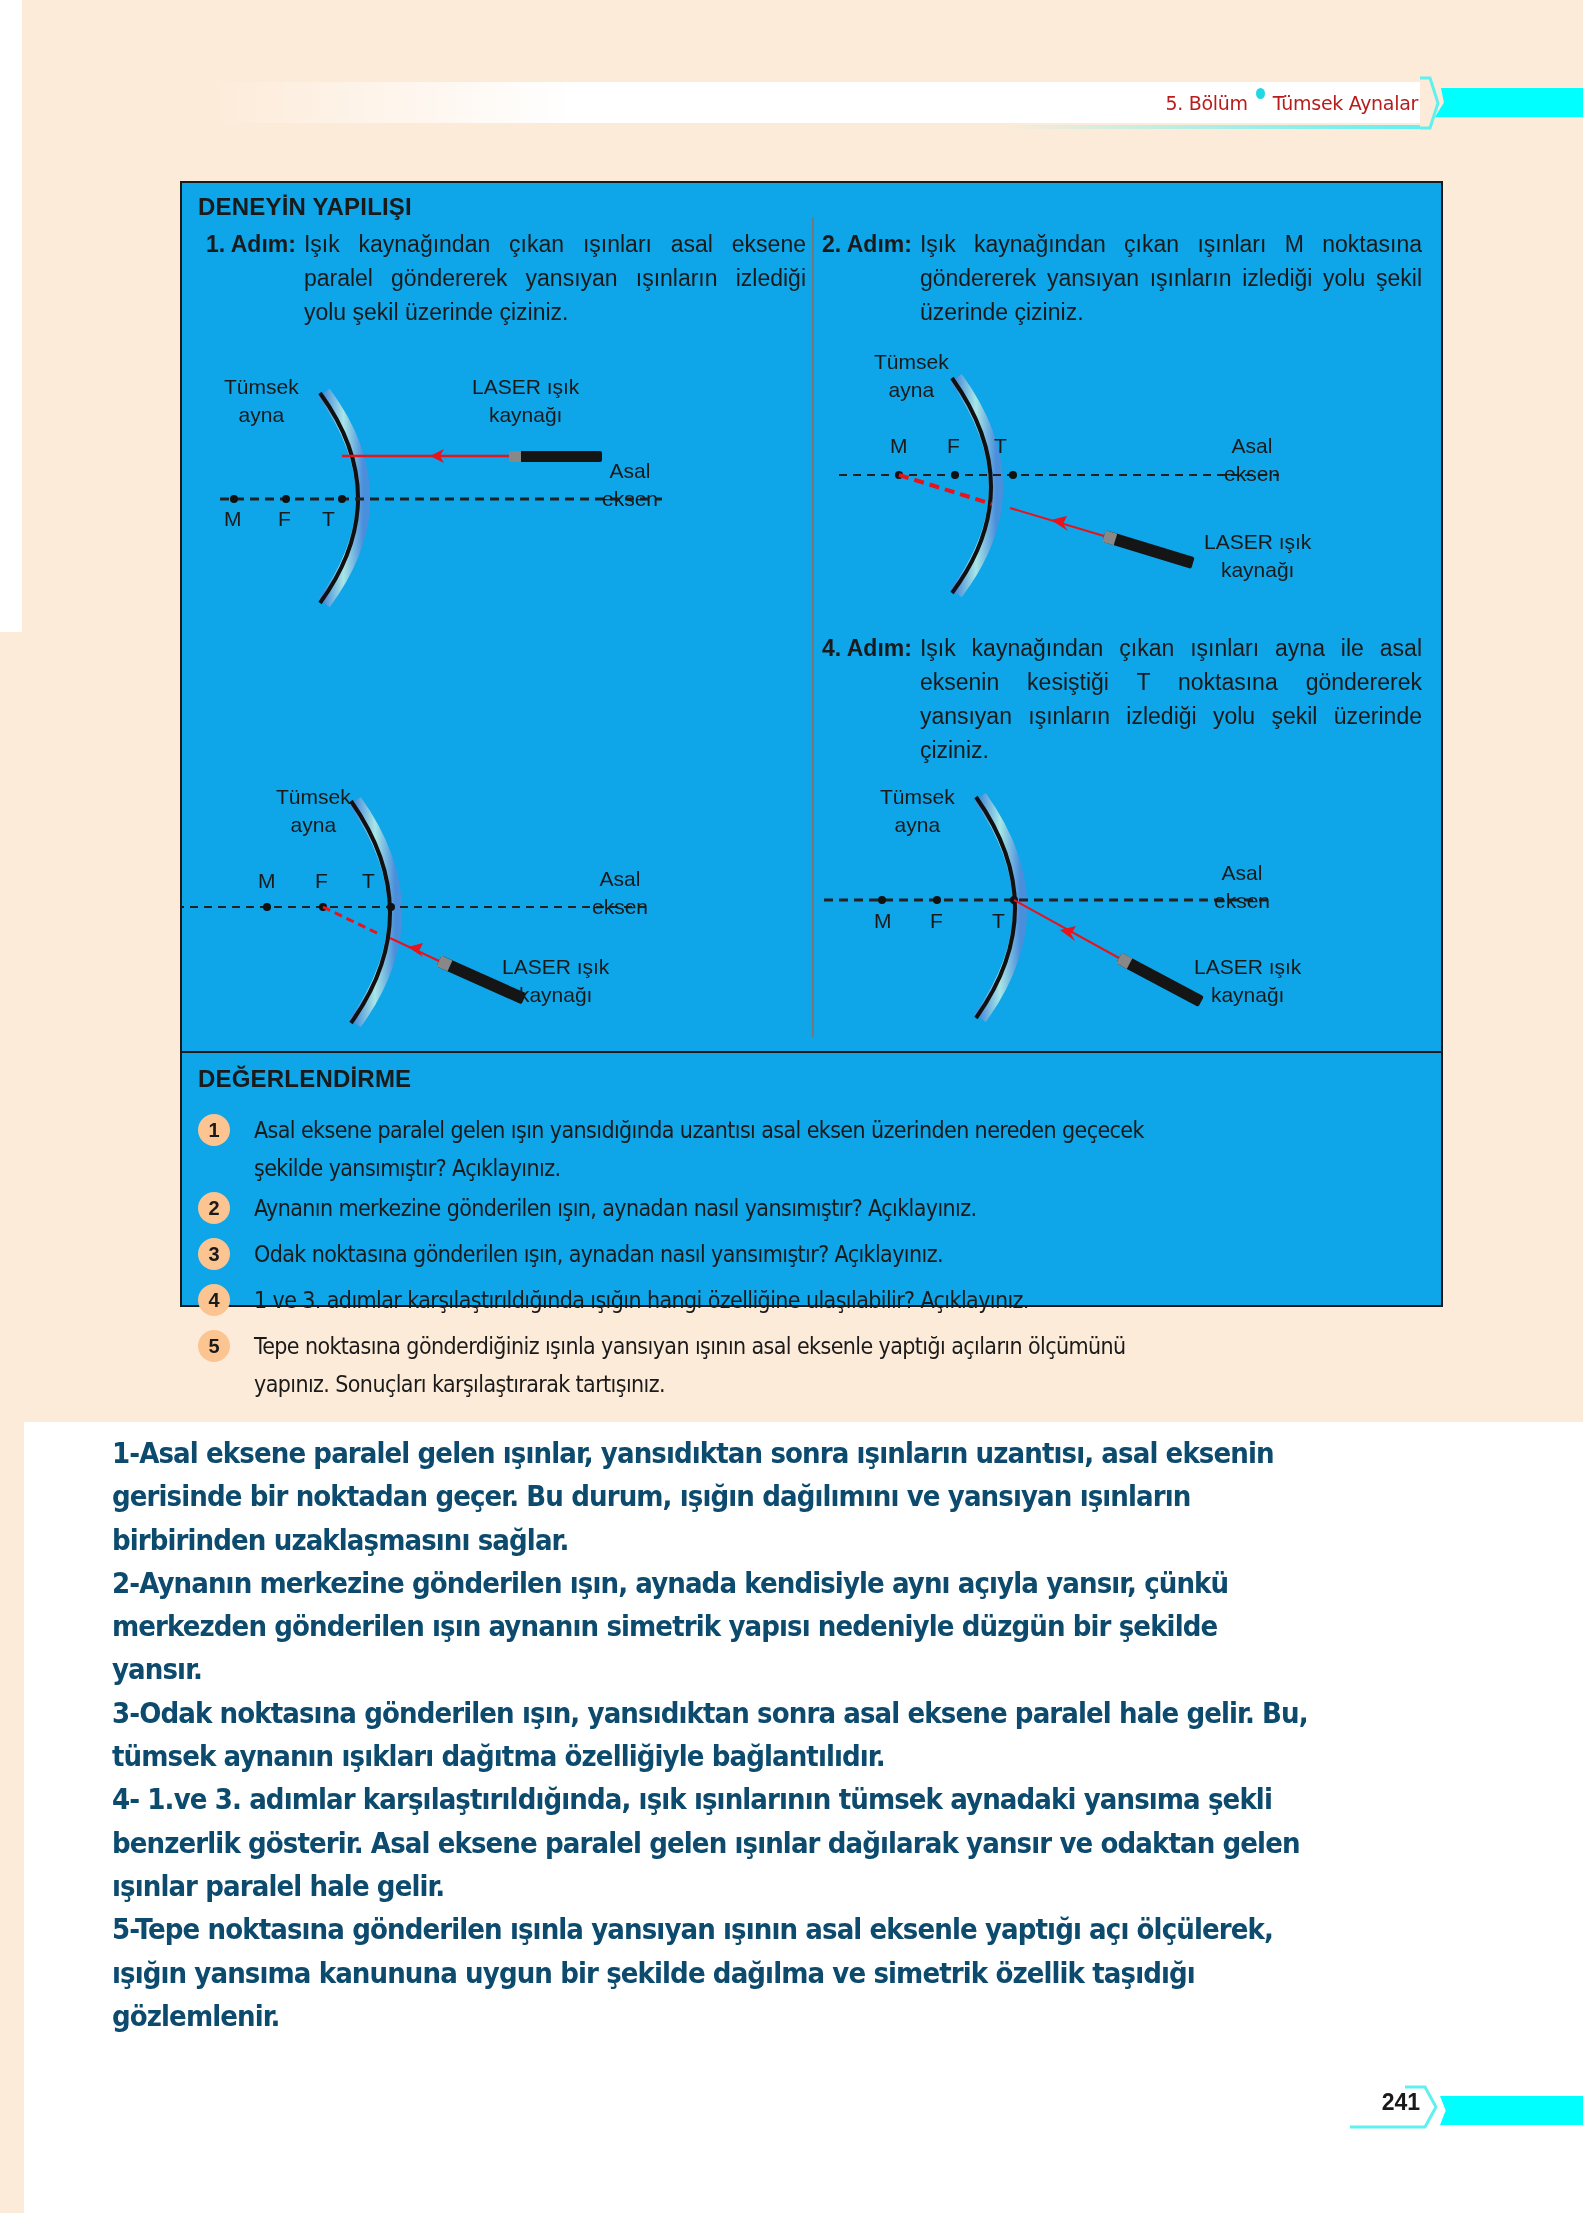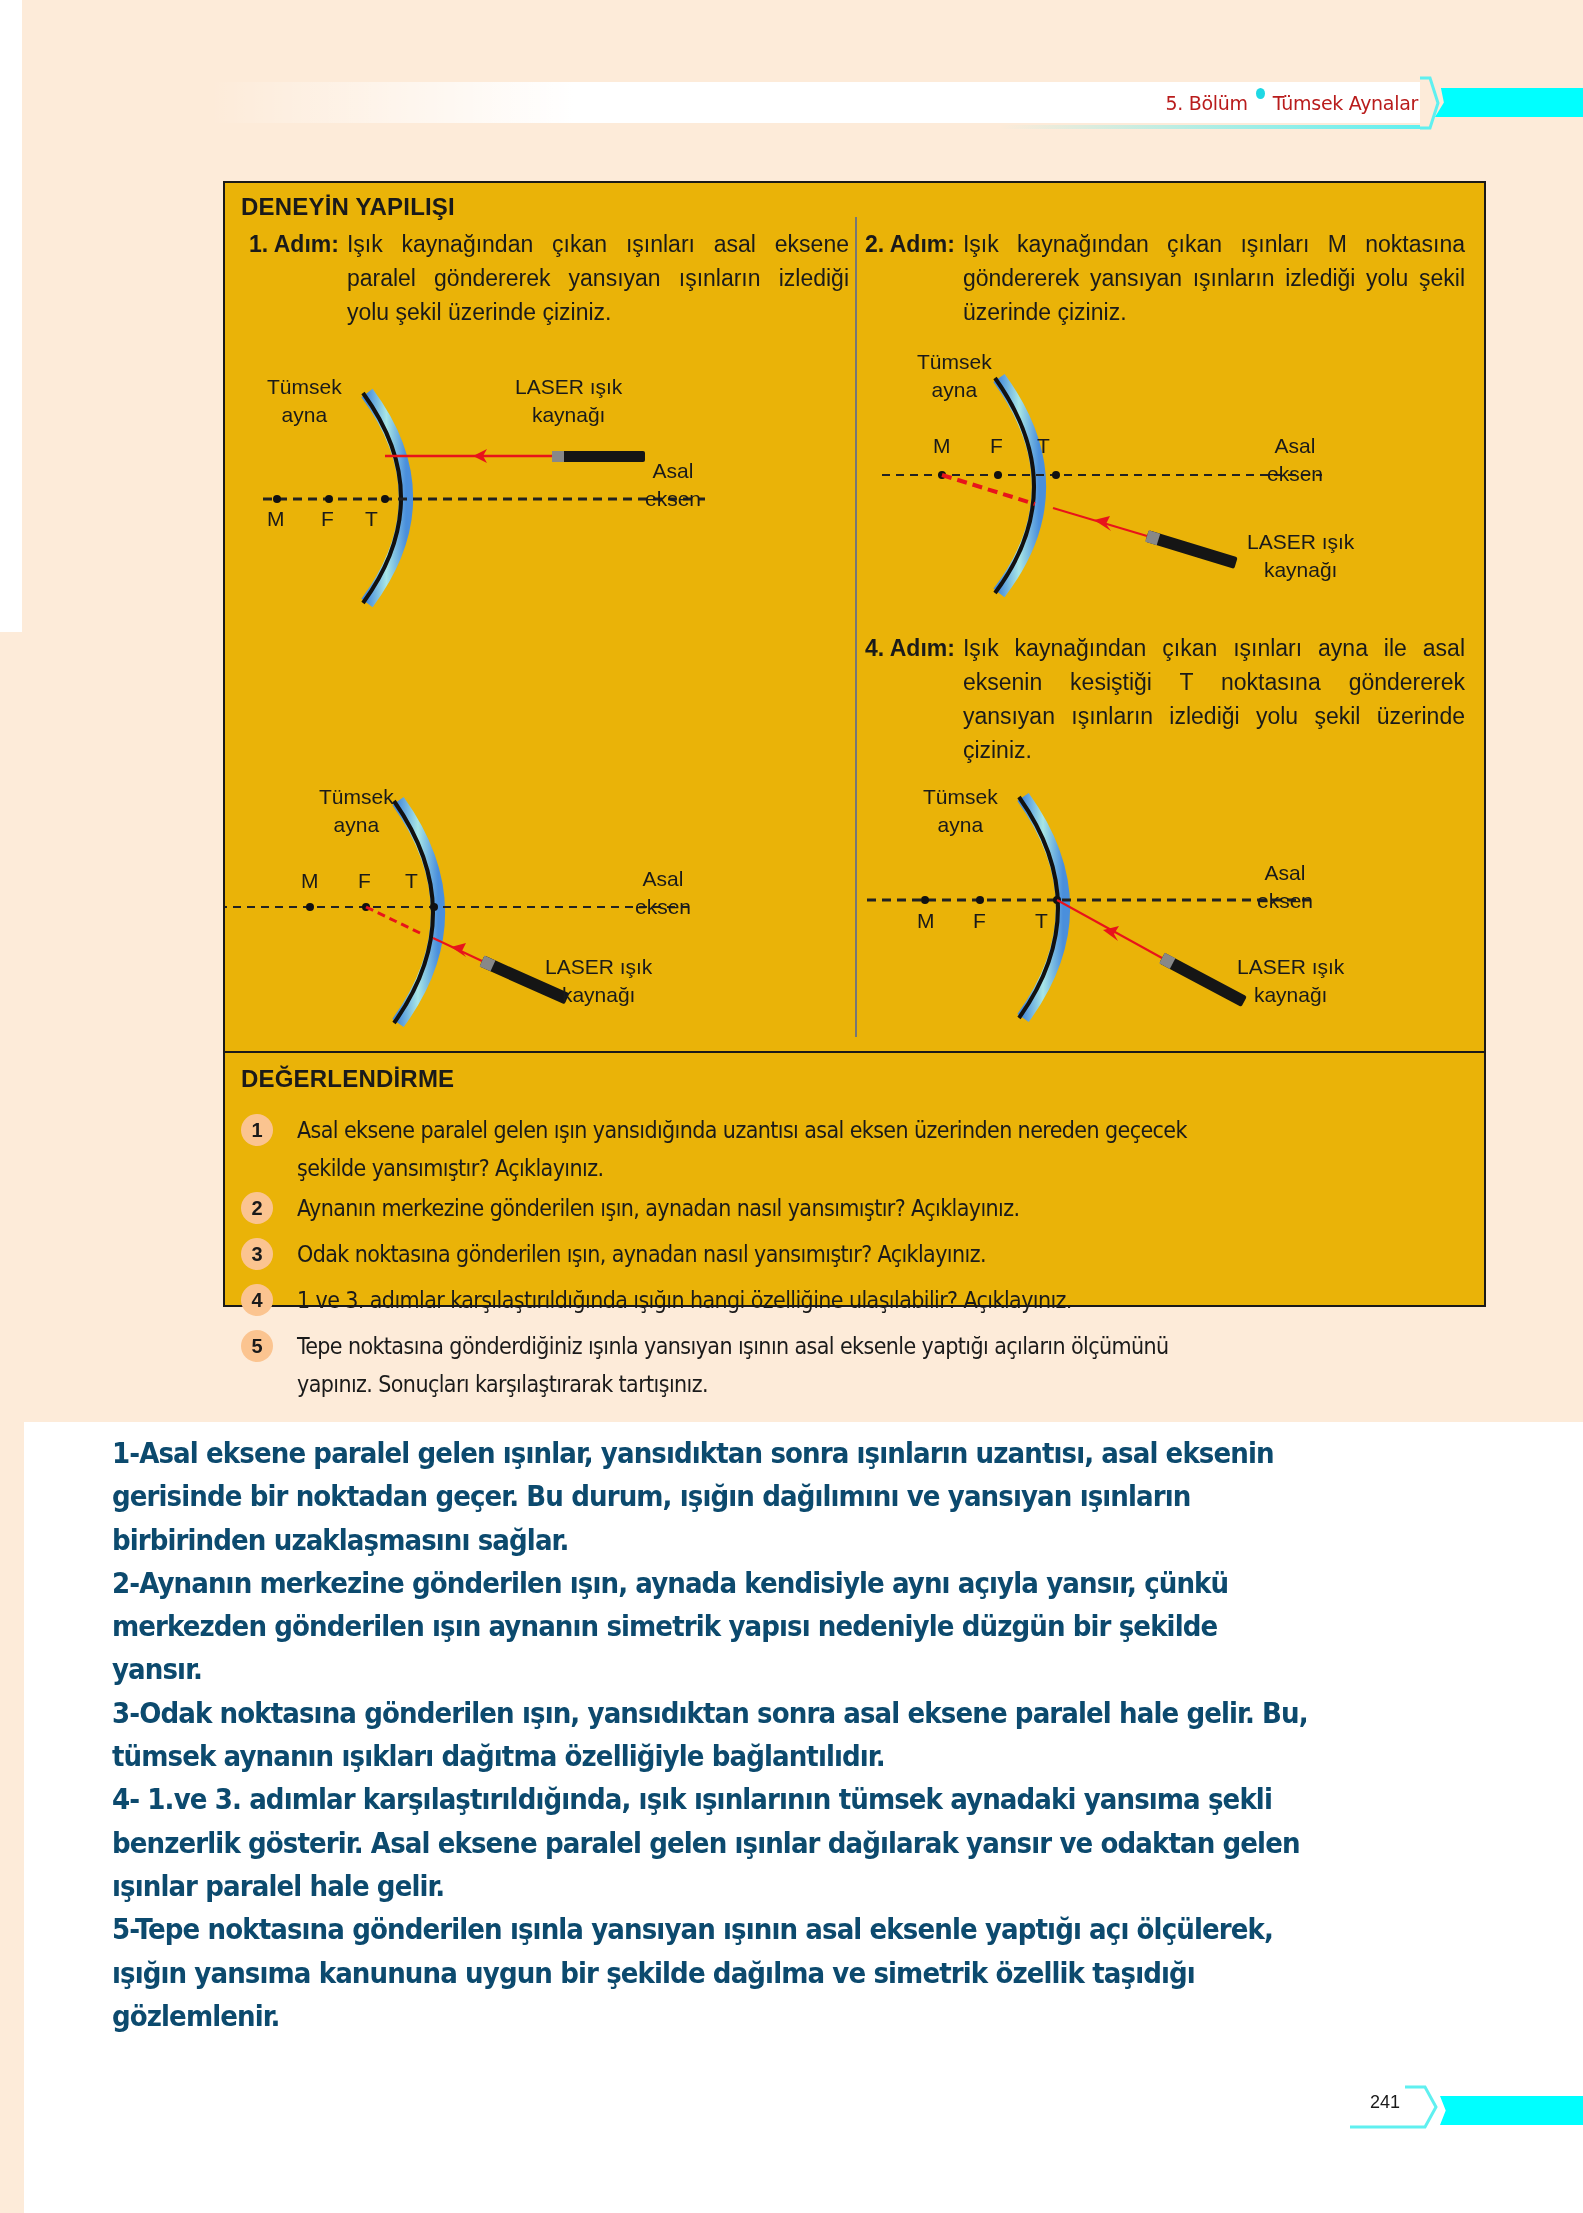--- a/index.html
+++ b/index.html
@@ -35,21 +35,21 @@
     position: absolute; left: 1418px; top: 76px; width: 22px; height: 54px;
   }
   .header-cyan {
     position: absolute; left: 1435px; top: 88px; width: 148px; height: 29px; background: #00ffff;
     clip-path: polygon(4% 0, 100% 0, 100% 100%, 0 100%, 6% 50%);
   }
 
   
   .main-box {
     position: absolute; left: 180px; top: 181px; width: 1263px; height: 1126px;
-    border: 2px solid #1a1a1a; background: #eab308; margin-left: 43px;
+    border: 2px solid #1a1a1a; background: #0ea5e9;
   }
   .section-title {
     position: absolute; font-weight: bold; font-size: 24px; letter-spacing: 0.2px;
   }
   .v-divider {
     position: absolute; left: 630px; top: 34px; width: 2px; height: 820px; background: #777;
   }
   .h-divider {
     position: absolute; left: 0; top: 868px; width: 100%; height: 2px; background: #1a1a1a;
   }
@@ -83,21 +83,21 @@
   .answers {
     position: absolute; left: 112px; top: 1432px; width: 1400px;
     color: #0c4a6e; font-weight: bold; font-size: 29px; line-height: 43.3px;
     font-family: "DejaVu Sans Condensed", "DejaVu Sans", sans-serif; letter-spacing: -0.9px;
   }
   .answer-line { white-space: nowrap; }
 
   
   .page-number {
     position: absolute; left: 1370px; top: 2086px; width: 50px; height: 32px;
-    font-weight: normal; font-size: 18px; line-height: 32px; 
+    font-weight: bold; font-size: 23px; line-height: 32px; text-align: right;
   }
   .footer-chevron { position: absolute; left: 1350px; top: 2085px; width: 92px; height: 45px; }
   .footer-cyan {
     position: absolute; left: 1440px; top: 2096px; width: 143px; height: 29px; background: #00ffff;
     clip-path: polygon(0 0, 100% 0, 100% 100%, 0 100%, 4% 50%);
   }
 </style>
 </head>
 <body>
 

